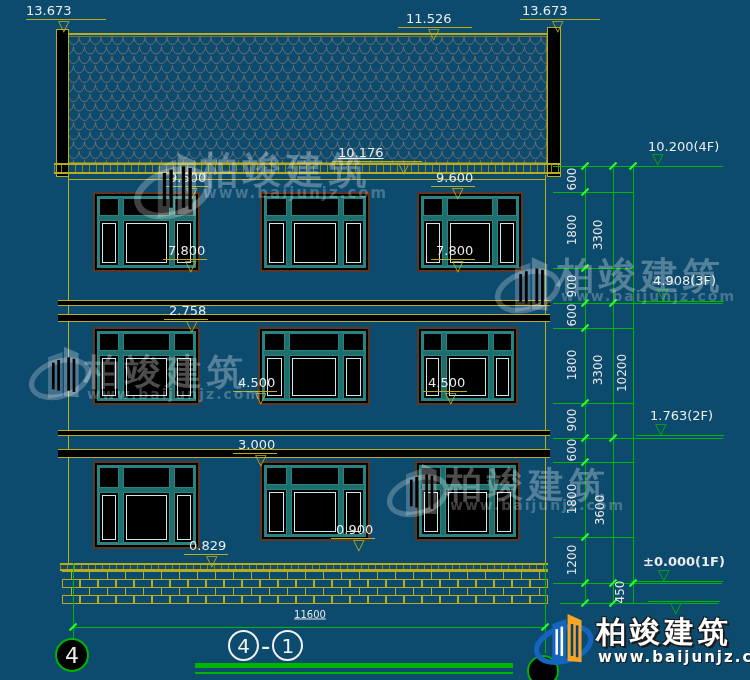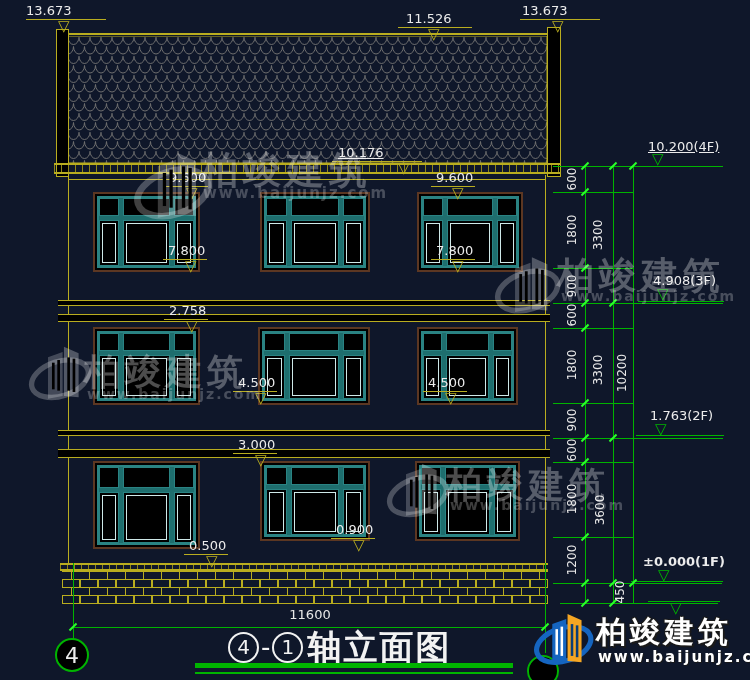--- a/index.html
+++ b/index.html
@@ -1,33 +1,33 @@
 <!DOCTYPE html>
 <html><head>
 <meta charset="utf-8">
 <style>
   html,body{margin:0;padding:0;background:#000;}
-  #canvas{position:relative;width:750px;height:680px;background:#0f172a;overflow:hidden;
+  #canvas{position:relative;width:750px;height:680px;background:#0c4a6e;overflow:hidden;
           font-family:"DejaVu Sans","Liberation Sans",sans-serif;}
   .abs{position:absolute;}
   
   .yline{position:absolute;background:#b9ad1f;}
   .gline{position:absolute;background:#00b400;}
   .band{position:absolute;border-top:1px solid #b9ad1f;border-bottom:1px solid #b9ad1f;background:#000;}
   .tickband{position:absolute;border-top:2px solid #b9ad1f;border-bottom:2px solid #b9ad1f;
             background-image:repeating-linear-gradient(90deg,#8f8618 0 1px,transparent 1px 7px);}
   .gablebar{position:absolute;border:1px solid #b9ad1f;background:#000;}
   
   .elv-label{position:absolute;color:#ececec;font-size:13px;line-height:13px;white-space:nowrap;letter-spacing:0px;}
   .elv-line{position:absolute;height:1px;}
   .elv-tri{position:absolute;font-size:15px;line-height:13px;}
   
   .dim-tick{position:absolute;width:10px;height:2px;background:#2aff2a;transform:rotate(-45deg);}
   .dim-label{position:absolute;color:#e8e8e8;font-size:12px;white-space:nowrap;transform:translate(-50%,-50%) rotate(-90deg);}
-  .dim-label-h{position:absolute;color:#e8e8e8;font-size:13px;white-space:nowrap;transform:translate(-50%,-50%);}
+  .dim-label-h{position:absolute;color:#e8e8e8;font-size:10px;white-space:nowrap;transform:translate(-50%,-50%);text-decoration:underline;}
   
   .win{position:absolute;border:2px solid #5c3722;background:#000;padding:2px;box-sizing:border-box;}
   .win-frame{width:100%;height:100%;border:2px solid #2a8383;box-sizing:border-box;
              display:grid;grid-template-columns:21% 1fr 21%;grid-template-rows:27% 1fr;gap:4px;background:#1e6e6e;}
   .pane{background:#000;box-shadow:inset 0 0 0 1px #2a8383;}
   .pane.low{box-shadow:inset 0 0 0 1px #2a8383, inset 3px 3px 0 0 #000, inset -3px -3px 0 0 #000,
             inset 4px 4px 0 0 #cfe9e9, inset -4px -4px 0 0 #cfe9e9;}
   
   .axis-circle{position:absolute;border:2px solid #00b400;border-radius:50%;color:#ececec;
                display:flex;align-items:center;justify-content:center;background:#000;}
@@ -206,27 +206,27 @@
       <div class="elv-tri" style="left: 186px; top: 320px; color: rgb(185, 173, 31);">▽</div>
       <div class="elv-label" style="left: 238px; top: 376px;">4.500</div>
       <div class="elv-line" style="left: 233px; top: 391px; width: 44px; background: rgb(185, 173, 31);"></div>
       <div class="elv-tri" style="left: 255px; top: 392px; color: rgb(185, 173, 31);">▽</div>
       <div class="elv-label" style="left: 428px; top: 376px;">4.500</div>
       <div class="elv-line" style="left: 423px; top: 391px; width: 44px; background: rgb(185, 173, 31);"></div>
       <div class="elv-tri" style="left: 445px; top: 392px; color: rgb(185, 173, 31);">▽</div>
       <div class="elv-label" style="left: 238px; top: 438px;">3.000</div>
       <div class="elv-line" style="left: 233px; top: 453px; width: 44px; background: rgb(185, 173, 31);"></div>
       <div class="elv-tri" style="left: 255px; top: 454px; color: rgb(185, 173, 31);">▽</div>
-      <div class="elv-label" style="left: 189px; top: 539px;">0.500</div>
+      <div class="elv-label" style="left: 189px; top: 539px;">0.829</div>
       <div class="elv-line" style="left: 184px; top: 554px; width: 44px; background: rgb(185, 173, 31);"></div>
       <div class="elv-tri" style="left: 206px; top: 555px; color: rgb(185, 173, 31);">▽</div>
       <div class="elv-label" style="left: 336px; top: 523px;">0.900</div>
       <div class="elv-line" style="left: 331px; top: 538px; width: 44px; background: rgb(185, 173, 31);"></div>
       <div class="elv-tri" style="left: 353px; top: 539px; color: rgb(185, 173, 31);">▽</div>
-      <div class="elv-label" style="left: 648px; top: 140px; text-decoration: underline;">10.200(4F)</div>
+      <div class="elv-label" style="left: 648px; top: 140px;">10.200(4F)</div>
       <div class="elv-line" style="left: 633px; top: 166px; width: 90px; background: rgb(0, 180, 0);"></div>
       <div class="elv-tri" style="left: 652px; top: 153px; color: rgb(0, 180, 0);">▽</div>
       <div class="elv-label" style="left: 653px; top: 274px;">4.908(3F)</div>
       <div class="elv-line" style="left: 638px; top: 301px; width: 86px; background: rgb(0, 180, 0);"></div>
       <div class="elv-tri" style="left: 657px; top: 288px; color: rgb(0, 180, 0);">▽</div>
       <div class="elv-label" style="left: 650px; top: 409px;">1.763(2F)</div>
       <div class="elv-line" style="left: 636px; top: 435px; width: 88px; background: rgb(0, 180, 0);"></div>
       <div class="elv-tri" style="left: 655px; top: 423px; color: rgb(0, 180, 0);">▽</div>
       <div class="elv-label" style="left: 643px; top: 555px; font-weight: bold;">±0.000(1F)</div>
       <div class="elv-line" style="left: 631px; top: 581px; width: 92px; background: rgb(0, 180, 0);"></div>
@@ -334,21 +334,20 @@
         <rect x="67" y="32" width="4" height="50" fill="#000"></rect>
       </svg>
       <div class="wm-title" style="left: 446px; top: 461px; font-size: 36px;">柏竣建筑</div>
       <div class="wm-url" style="left: 450px; top: 497px; font-size: 14px;">www.baijunjz.com</div>
     </div>
 
   <div id="title-block">
     <span class="t-circ">4</span>
     <span class="t-dash">-</span>
     <span class="t-circ">1</span>
-    <span class="t-text">轴立面图</span>
   </div>
   <div class="gline" style="left:195px;top:663px;width:318px;height:5px;"></div>
   <div class="gline" style="left:195px;top:672px;width:318px;height:2px;"></div>
 
   <svg class="abs" style="left:533px;top:605px;" width="64" height="70" viewBox="0 0 100 110">
     <ellipse cx="48" cy="62" rx="44" ry="26" fill="none" stroke="#1565c0" stroke-width="8" transform="rotate(-18 48 62)"></ellipse>
     <polygon points="30,30 52,22 52,88 30,92" fill="#1565c0"></polygon>
     <polygon points="54,14 76,24 76,90 54,88" fill="#f5a623"></polygon>
     <rect x="35" y="38" width="4" height="40" fill="#fff"></rect>
     <rect x="43" y="34" width="4" height="46" fill="#fff"></rect>

